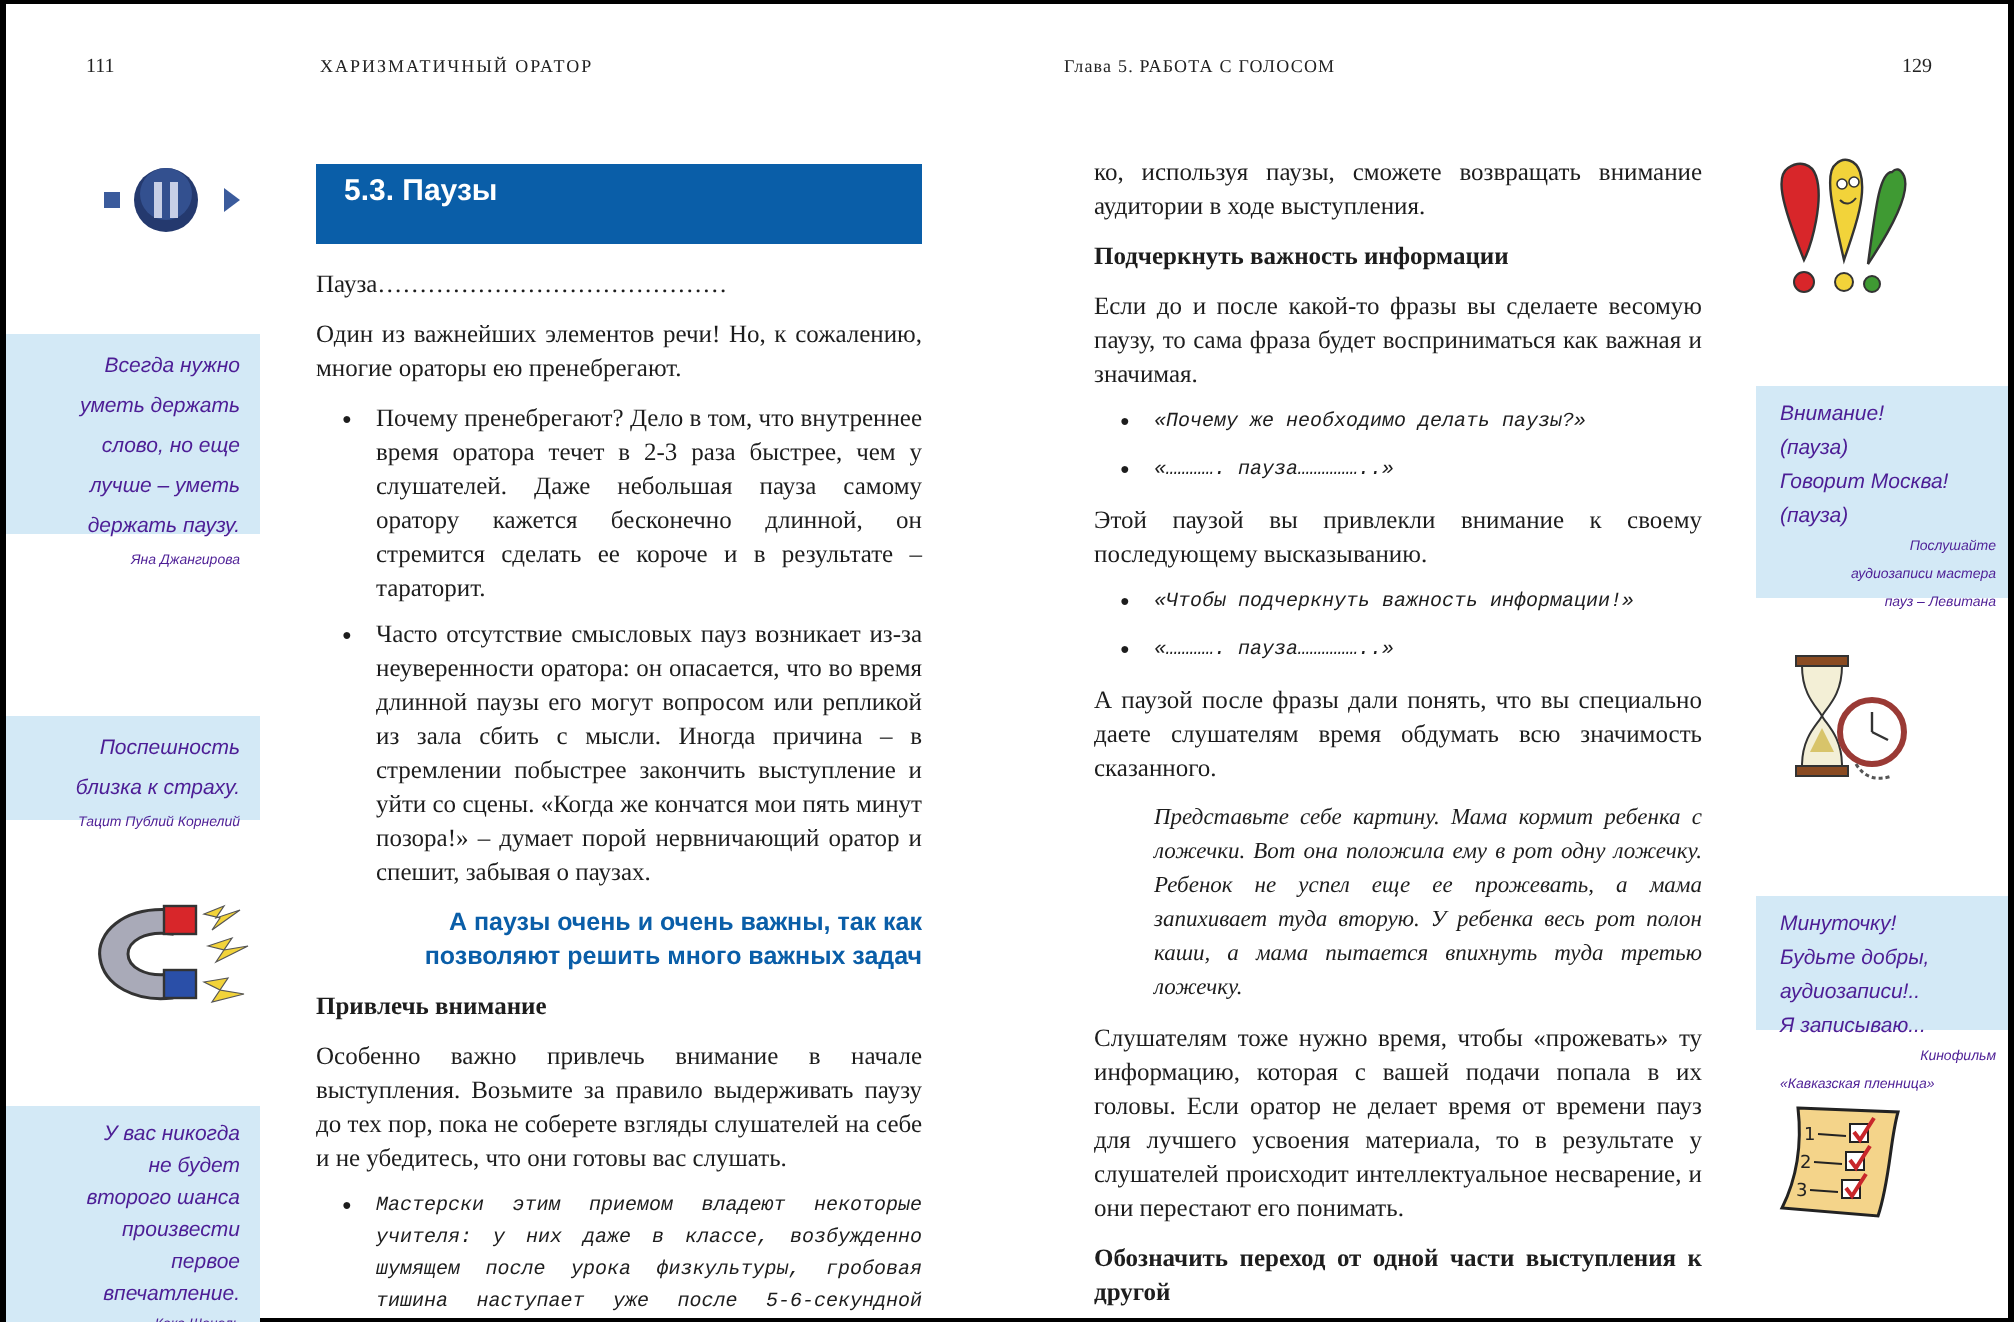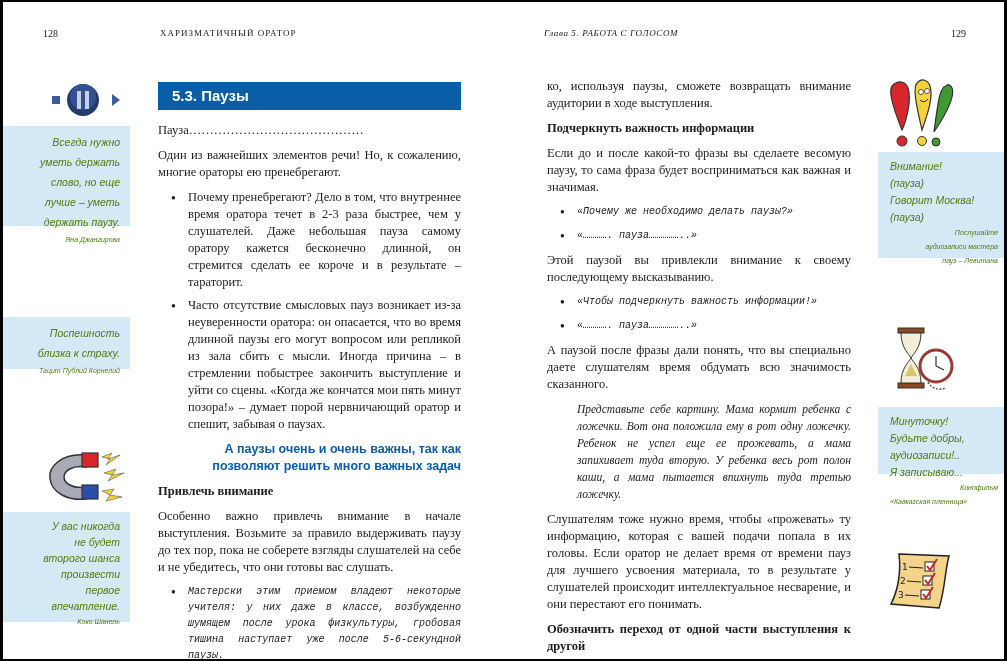--- a/index.html
+++ b/index.html
@@ -5,51 +5,51 @@
   html, body { margin:0; padding:0; }
   body {
     width:1007px; height:661px; overflow:hidden; position:relative;
     background:#ffffff;
     font-family:"DejaVu Serif", serif; color:#1a1a1a;
   }
   .frame { position:absolute; inset:0; border-top:2px solid #000; border-left:3px solid #000; border-right:3px solid #000; border-bottom:2px solid #000; box-sizing:border-box; pointer-events:none; }
   .runhead { position:absolute; top:28px; font-family:"Liberation Serif", serif; font-size:9px; letter-spacing:1px; color:#222; }
   .pagenum { position:absolute; top:28px; font-family:"Liberation Serif", serif; font-size:10px; color:#222; }
 
-  .side-box { position:absolute; background:#d3e9f6; color:#4d7c0f; font-family:"Liberation Sans", sans-serif; font-style:italic; box-sizing:border-box; }
+  .side-box { position:absolute; background:#d3e9f6; color:#4c1d95; font-family:"Liberation Sans", sans-serif; font-style:italic; box-sizing:border-box;margin-top:41px; }
   .side-box.left { left:3px; width:127px; text-align:right; padding:6px 10px 6px 6px; }
   .side-box.right { left:878px; width:126px; text-align:left; padding:6px 6px 6px 12px; }
   .side-box .q { font-size:10.5px; line-height:20px; display:block; }
   .side-box .a { font-size:7px; line-height:16px; display:block; }
   .side-box.right .a { text-align:right; }
 
   .col { position:absolute; font-family:"Liberation Serif", serif; font-size:12.5px; line-height:17px; color:#1d1d1d; }
   .col p { margin:0 0 8px 0; text-align:justify; }
-  .section-bar { background:#0a5ea8; color:#fff; font-family:"Liberation Sans", sans-serif; font-weight:bold; font-size:15px; height:28px; line-height:28px; padding-left:14px; margin-bottom:12px; }
+  .section-bar { background:#0a5ea8; color:#fff; font-family:"Liberation Sans", sans-serif; font-weight:bold; font-size:15px; height:40px; line-height:28px; padding-left:14px; margin-bottom:12px; }
   .blue-head { font-family:"Liberation Sans", sans-serif; font-weight:bold; color:#0a5ea8; font-size:12.5px; line-height:17px; margin:0 0 8px 0;text-align:right; }
   .sub-head { font-weight:bold; font-size:12.5px; margin:0 0 8px 0; }
   ul.bul { margin:0 0 8px 0; padding-left:30px; list-style:none; }
   ul.bul li { position:relative; text-align:justify; margin-bottom:6px; }
   ul.bul li::before { content:"●"; position:absolute; left:-17px; top:0; font-size:8px; }
   ul.ex { margin:0 0 8px 0; padding-left:30px; list-style:none; }
   ul.ex li { position:relative; font-family:Liberation Mono, monospace; font-style:italic; font-size:10px; line-height:16px; margin-bottom:8px; text-align:justify; }
   ul.ex li::before { content:"●"; position:absolute; left:-17px; top:0; font-size:8px; font-style:normal; }
   .story { font-style:italic; font-size:11.5px; line-height:17px; padding-left:30px; margin-bottom:8px; text-align:justify; }
 
   .icon { position:absolute; }
 </style>
 </head>
 <body>
 
 <div class="frame"></div>
 
-<div class="pagenum" style="left:43px;">128</div>
+<div class="pagenum" style="left:43px;">111</div>
 <div class="runhead" style="left:160px;text-align:right;">ХАРИЗМАТИЧНЫЙ ОРАТОР</div>
 
-<div class="runhead" style="left:544px; letter-spacing:0.6px;font-style:italic;">Глава 5.  РАБОТА С ГОЛОСОМ</div>
+<div class="runhead" style="left:532px; letter-spacing:0.6px;">Глава 5.  РАБОТА С ГОЛОСОМ</div>
 <div class="pagenum" style="left:951px;">129</div>
 
 <div class="icon" style="left:52px; top:82px; width:70px; height:36px;">
   <svg width="70" height="36" viewBox="0 0 70 36">
     <rect x="0" y="14" width="8" height="8" fill="#3b5b9c"></rect>
     <circle cx="31" cy="18" r="16" fill="#24396e"></circle>
     <circle cx="31" cy="15" r="13" fill="#33508f"></circle>
     <rect x="25" y="9" width="4" height="18" fill="#c7cfe6"></rect>
     <rect x="33" y="9" width="4" height="18" fill="#c7cfe6"></rect>
     <polygon points="60,12 68,18 60,24" fill="#3b5b9c"></polygon>

